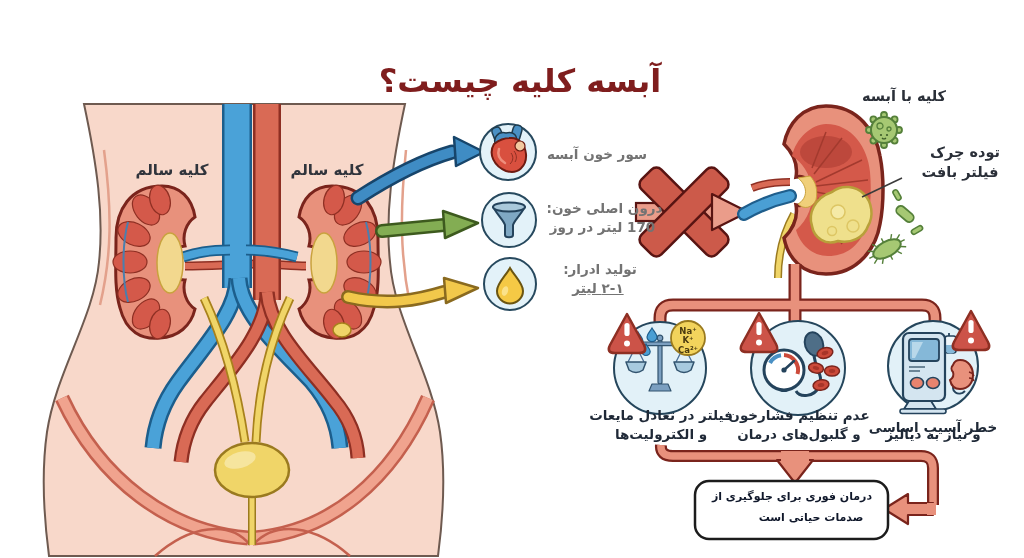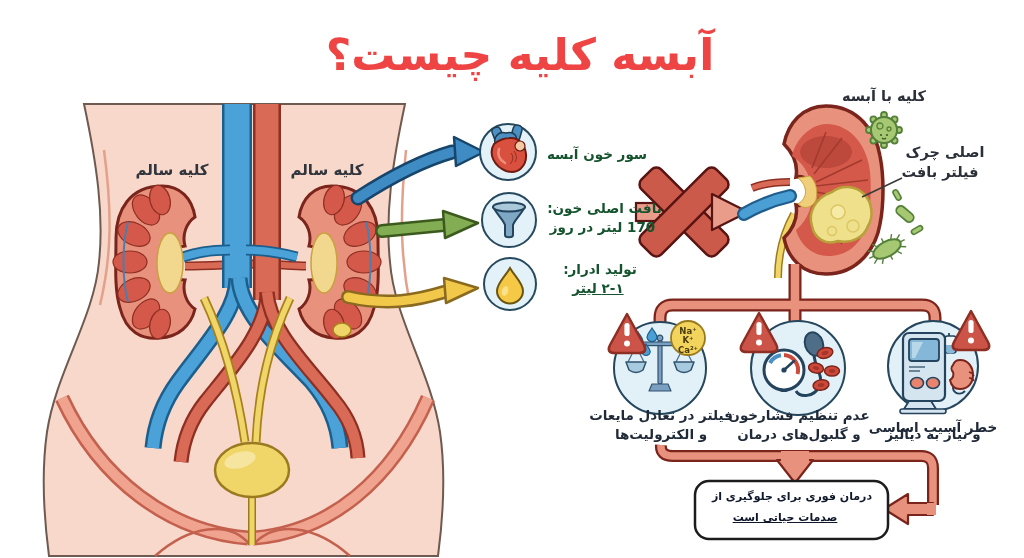--- a/index.html
+++ b/index.html
@@ -5,24 +5,24 @@
   html,body{margin:0;padding:0;background:#fff;}
   #stage{
     position:relative;width:1024px;height:558px;background:#ffffff;
     overflow:hidden;font-family:"DejaVu Sans",sans-serif;
   }
   #artwork{position:absolute;left:0;top:0;}
   .lbl{
     position:absolute;text-align:center;color:#2a3140;font-weight:bold;
     font-family:"DejaVu Sans",sans-serif;line-height:1.15;white-space:nowrap;
   }
-  .title{font-size:44px;color:#ef4444;letter-spacing:0;}
+  .title{font-size:32px;color:#7f1d1d;letter-spacing:0;margin-top:33px;}
   .kidney-lbl{font-size:15px;color:#30343c;}
-  .fn-lbl{font-size:13.5px;color:#14532d;}
-  .ab-lbl{font-size:14.5px;color:#2a2f38;}
+  .fn-lbl{font-size:13.5px;color:#737373;}
+  .ab-lbl{font-size:14.5px;color:#2a2f38;margin-left:20px;}
   .comp-lbl{font-size:13.5px;color:#1f2937;}
   .box-lbl{font-size:11px;color:#0f172a;text-align:center;}
 </style>
 </head>
 <body>
 
 <div id="stage">
 
 <svg id="artwork" width="1024" height="558" viewBox="0 0 1024 558">
 
@@ -345,32 +345,32 @@
 
   <rect x="695" y="481" width="193" height="58" rx="14" fill="#ffffff" stroke="#1c1c1c" stroke-width="2.5"></rect>
 </svg>
 
 <div class="lbl title" dir="rtl" style="left:310px;top:30px;width:420px;">آبسه کلیه چیست؟</div>
 
 <div class="lbl kidney-lbl" dir="rtl" style="left:122px;top:162px;width:100px;">کلیه سالم</div>
 <div class="lbl kidney-lbl" dir="rtl" style="left:277px;top:162px;width:100px;">کلیه سالم</div>
 
 <div class="lbl fn-lbl" dir="rtl" style="left:541px;top:147px;width:112px;">سور خون آبسه</div>
-<div class="lbl fn-lbl" dir="rtl" style="left:542px;top:201px;width:125px;">بافت اصلی خون:</div>
+<div class="lbl fn-lbl" dir="rtl" style="left:542px;top:201px;width:125px;">درون اصلی خون:</div>
 <div class="lbl fn-lbl" dir="rtl" style="left:540px;top:220px;width:125px;">170 لیتر در روز</div>
 <div class="lbl fn-lbl" dir="rtl" style="left:550px;top:262px;width:100px;text-align:center;">تولید ادرار:</div>
 <div class="lbl fn-lbl" dir="rtl" style="left:548px;top:281px;width:100px;text-decoration:underline;">۲-۱ لیتر</div>
 
 <div class="lbl ab-lbl" dir="rtl" style="left:834px;top:88px;width:100px;">کلیه با آبسه</div>
-<div class="lbl ab-lbl" dir="rtl" style="left:904px;top:144px;width:82px;">اصلی چرک</div>
+<div class="lbl ab-lbl" dir="rtl" style="left:904px;top:144px;width:82px;">توده چرک</div>
 <div class="lbl ab-lbl" dir="rtl" style="left:899px;top:164px;width:82px;">فیلتر بافت</div>
 
 <div class="lbl comp-lbl" dir="rtl" style="left:588px;top:408px;width:146px;">فیلتر در تعادل مایعات</div>
 <div class="lbl comp-lbl" dir="rtl" style="left:588px;top:427px;width:146px;">و الکترولیت‌ها</div>
 <div class="lbl comp-lbl" dir="rtl" style="left:726px;top:408px;width:146px;">عدم تنظیم فشارخون</div>
 <div class="lbl comp-lbl" dir="rtl" style="left:726px;top:427px;width:146px;">و گلبول‌های درمان</div>
 <div class="lbl comp-lbl" dir="rtl" style="left:860px;top:408px;width:146px;margin-top:12px;">خطر آسیب اساسی</div>
 <div class="lbl comp-lbl" dir="rtl" style="left:860px;top:427px;width:146px;">و نیاز به دیالیز</div>
 
 <div class="lbl box-lbl" dir="rtl" style="left:699px;top:491px;width:186px;">درمان فوری برای جلوگیری از</div>
-<div class="lbl box-lbl" dir="rtl" style="left:692px;top:512px;width:186px;text-decoration:underline;">صدمات حیاتی است</div>
+<div class="lbl box-lbl" dir="rtl" style="left:718px;top:512px;width:186px;">صدمات حیاتی است</div>
 
 </div>
 
 </body></html>

